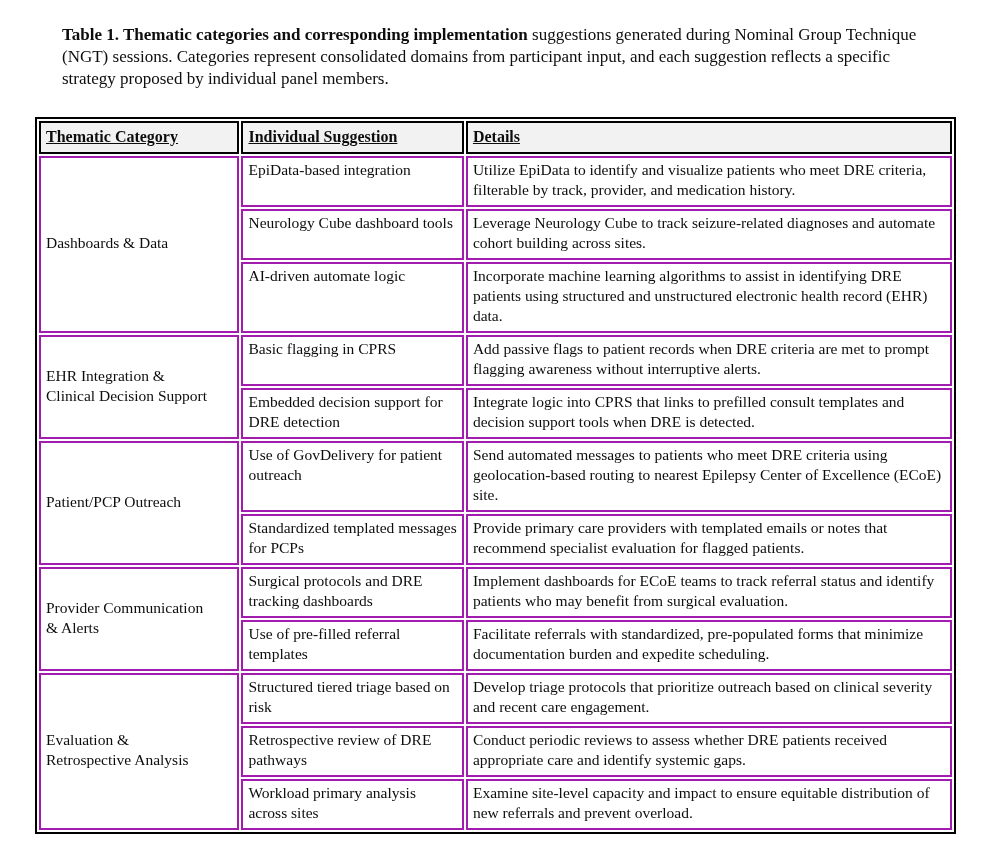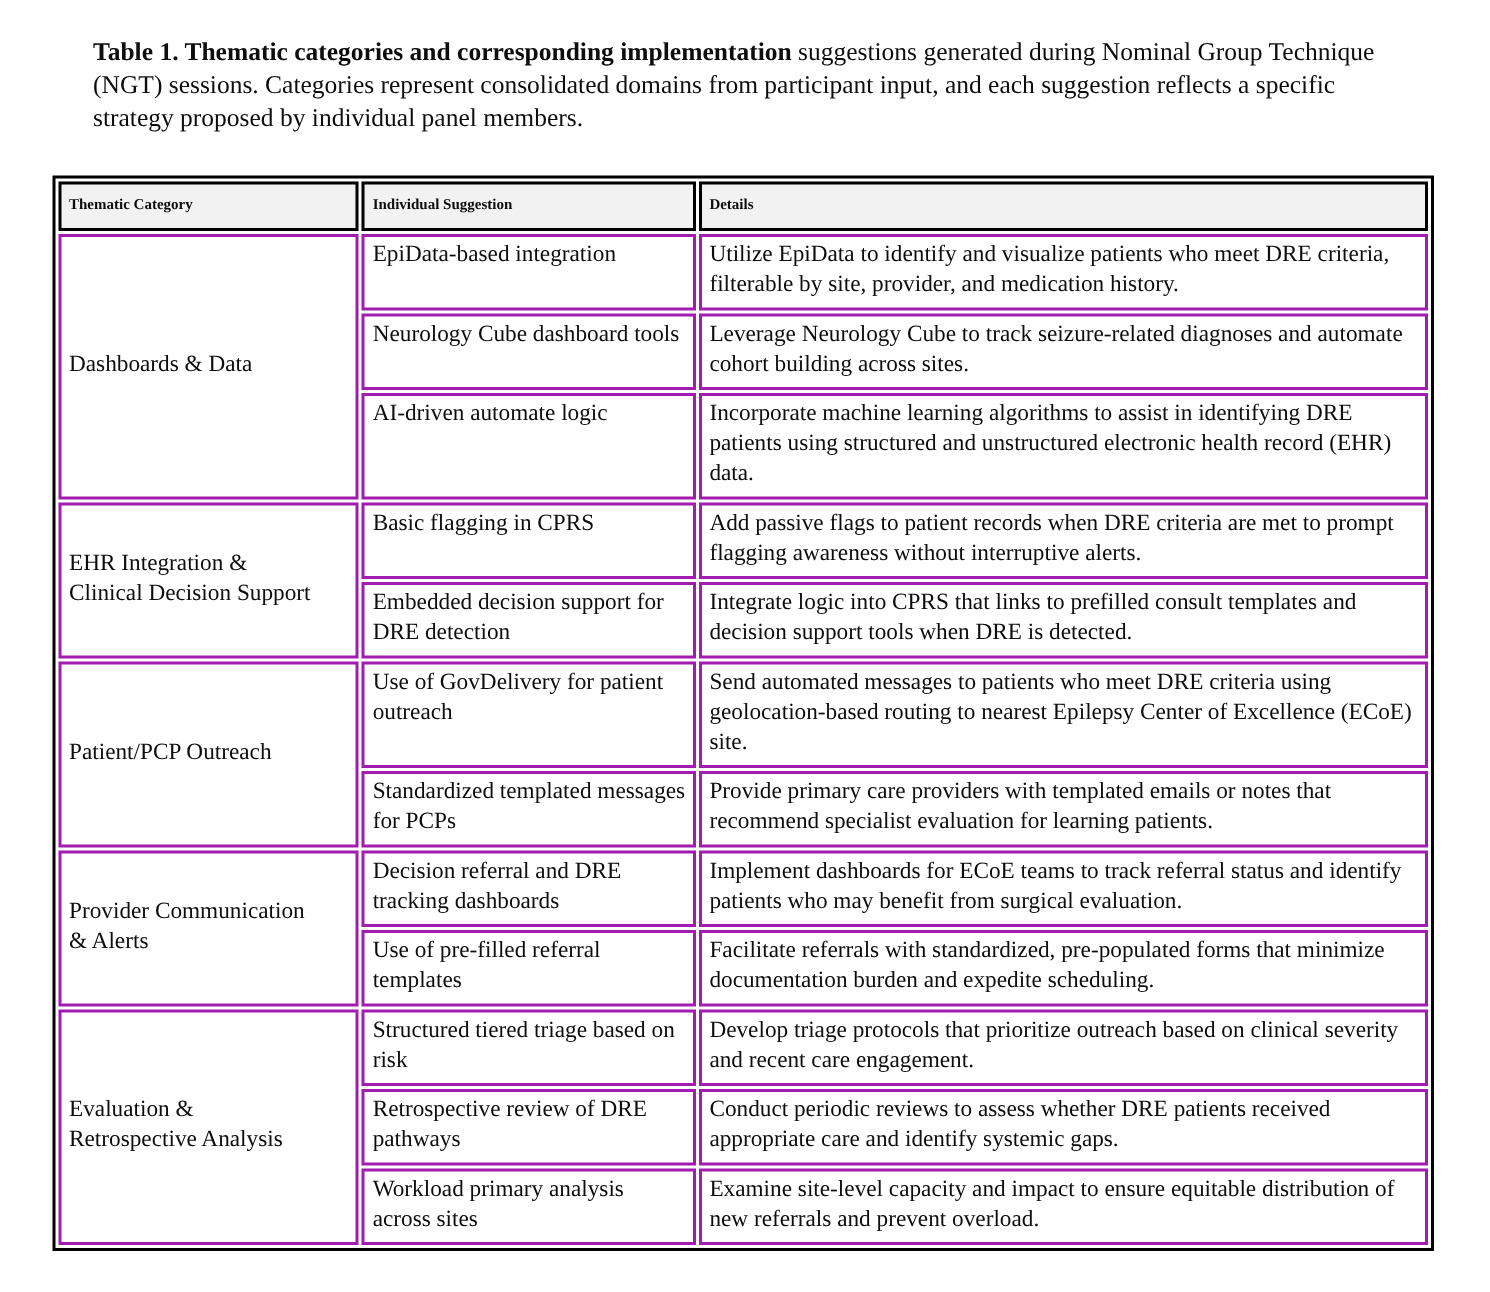--- a/index.html
+++ b/index.html
@@ -46,21 +46,22 @@
   col.c1 { width: 200px; }
   col.c2 { width: 222px; }
   col.c3 { width: 485px; }
   table.ngt th {
     border: 2px solid #000000;
     background: #f2f2f2;
     font-weight: bold;
     text-align: left;
     vertical-align: middle;
     padding: 4px 5px 5px 5px;
-    font-size: 10px;
+    font-size: 16px;
+    text-decoration: underline;
   }
   table.ngt td {
     border: 2px solid #a21caf;
     background: #ffffff;
     padding: 2px 5px 5px 5px;
     vertical-align: top;
     word-wrap: break-word;
   }
   table.ngt td.category {
     vertical-align: middle;
@@ -91,21 +92,21 @@
           <th>Thematic Category</th>
           <th>Individual Suggestion</th>
           <th>Details</th>
         </tr>
       </thead>
       <tbody>
 
         <tr>
           <td class="category" rowspan="3">Dashboards &amp; Data</td>
           <td class="suggestion">EpiData-based integration</td>
-          <td class="details">Utilize EpiData to identify and visualize patients who meet DRE criteria, filterable by site, provider, and medication history.</td>
+          <td class="details">Utilize EpiData to identify and visualize patients who meet DRE criteria, filterable by track, provider, and medication history.</td>
         </tr>
         <tr>
           <td class="suggestion">Neurology Cube dashboard tools</td>
           <td class="details">Leverage Neurology Cube to track seizure-related diagnoses and automate cohort building across sites.</td>
         </tr>
         <tr>
           <td class="suggestion">AI-driven automate logic</td>
           <td class="details">Incorporate machine learning algorithms to assist in identifying DRE patients using structured and unstructured electronic health record (EHR) data.</td>
         </tr>
 
@@ -119,26 +120,26 @@
           <td class="details">Integrate logic into CPRS that links to prefilled consult templates and decision support tools when DRE is detected.</td>
         </tr>
 
         <tr>
           <td class="category" rowspan="2">Patient/PCP Outreach</td>
           <td class="suggestion">Use of GovDelivery for patient outreach</td>
           <td class="details">Send automated messages to patients who meet DRE criteria using geolocation-based routing to nearest Epilepsy Center of Excellence (ECoE) site.</td>
         </tr>
         <tr>
           <td class="suggestion">Standardized templated messages for PCPs</td>
-          <td class="details">Provide primary care providers with templated emails or notes that recommend specialist evaluation for learning patients.</td>
+          <td class="details">Provide primary care providers with templated emails or notes that recommend specialist evaluation for flagged patients.</td>
         </tr>
 
         <tr>
           <td class="category" rowspan="2">Provider Communication &amp; Alerts</td>
-          <td class="suggestion">Decision referral and DRE tracking dashboards</td>
+          <td class="suggestion">Surgical protocols and DRE tracking dashboards</td>
           <td class="details">Implement dashboards for ECoE teams to track referral status and identify patients who may benefit from surgical evaluation.</td>
         </tr>
         <tr>
           <td class="suggestion">Use of pre-filled referral templates</td>
           <td class="details">Facilitate referrals with standardized, pre-populated forms that minimize documentation burden and expedite scheduling.</td>
         </tr>
 
         <tr>
           <td class="category" rowspan="3">Evaluation &amp; Retrospective Analysis</td>
           <td class="suggestion">Structured tiered triage based on risk</td>

